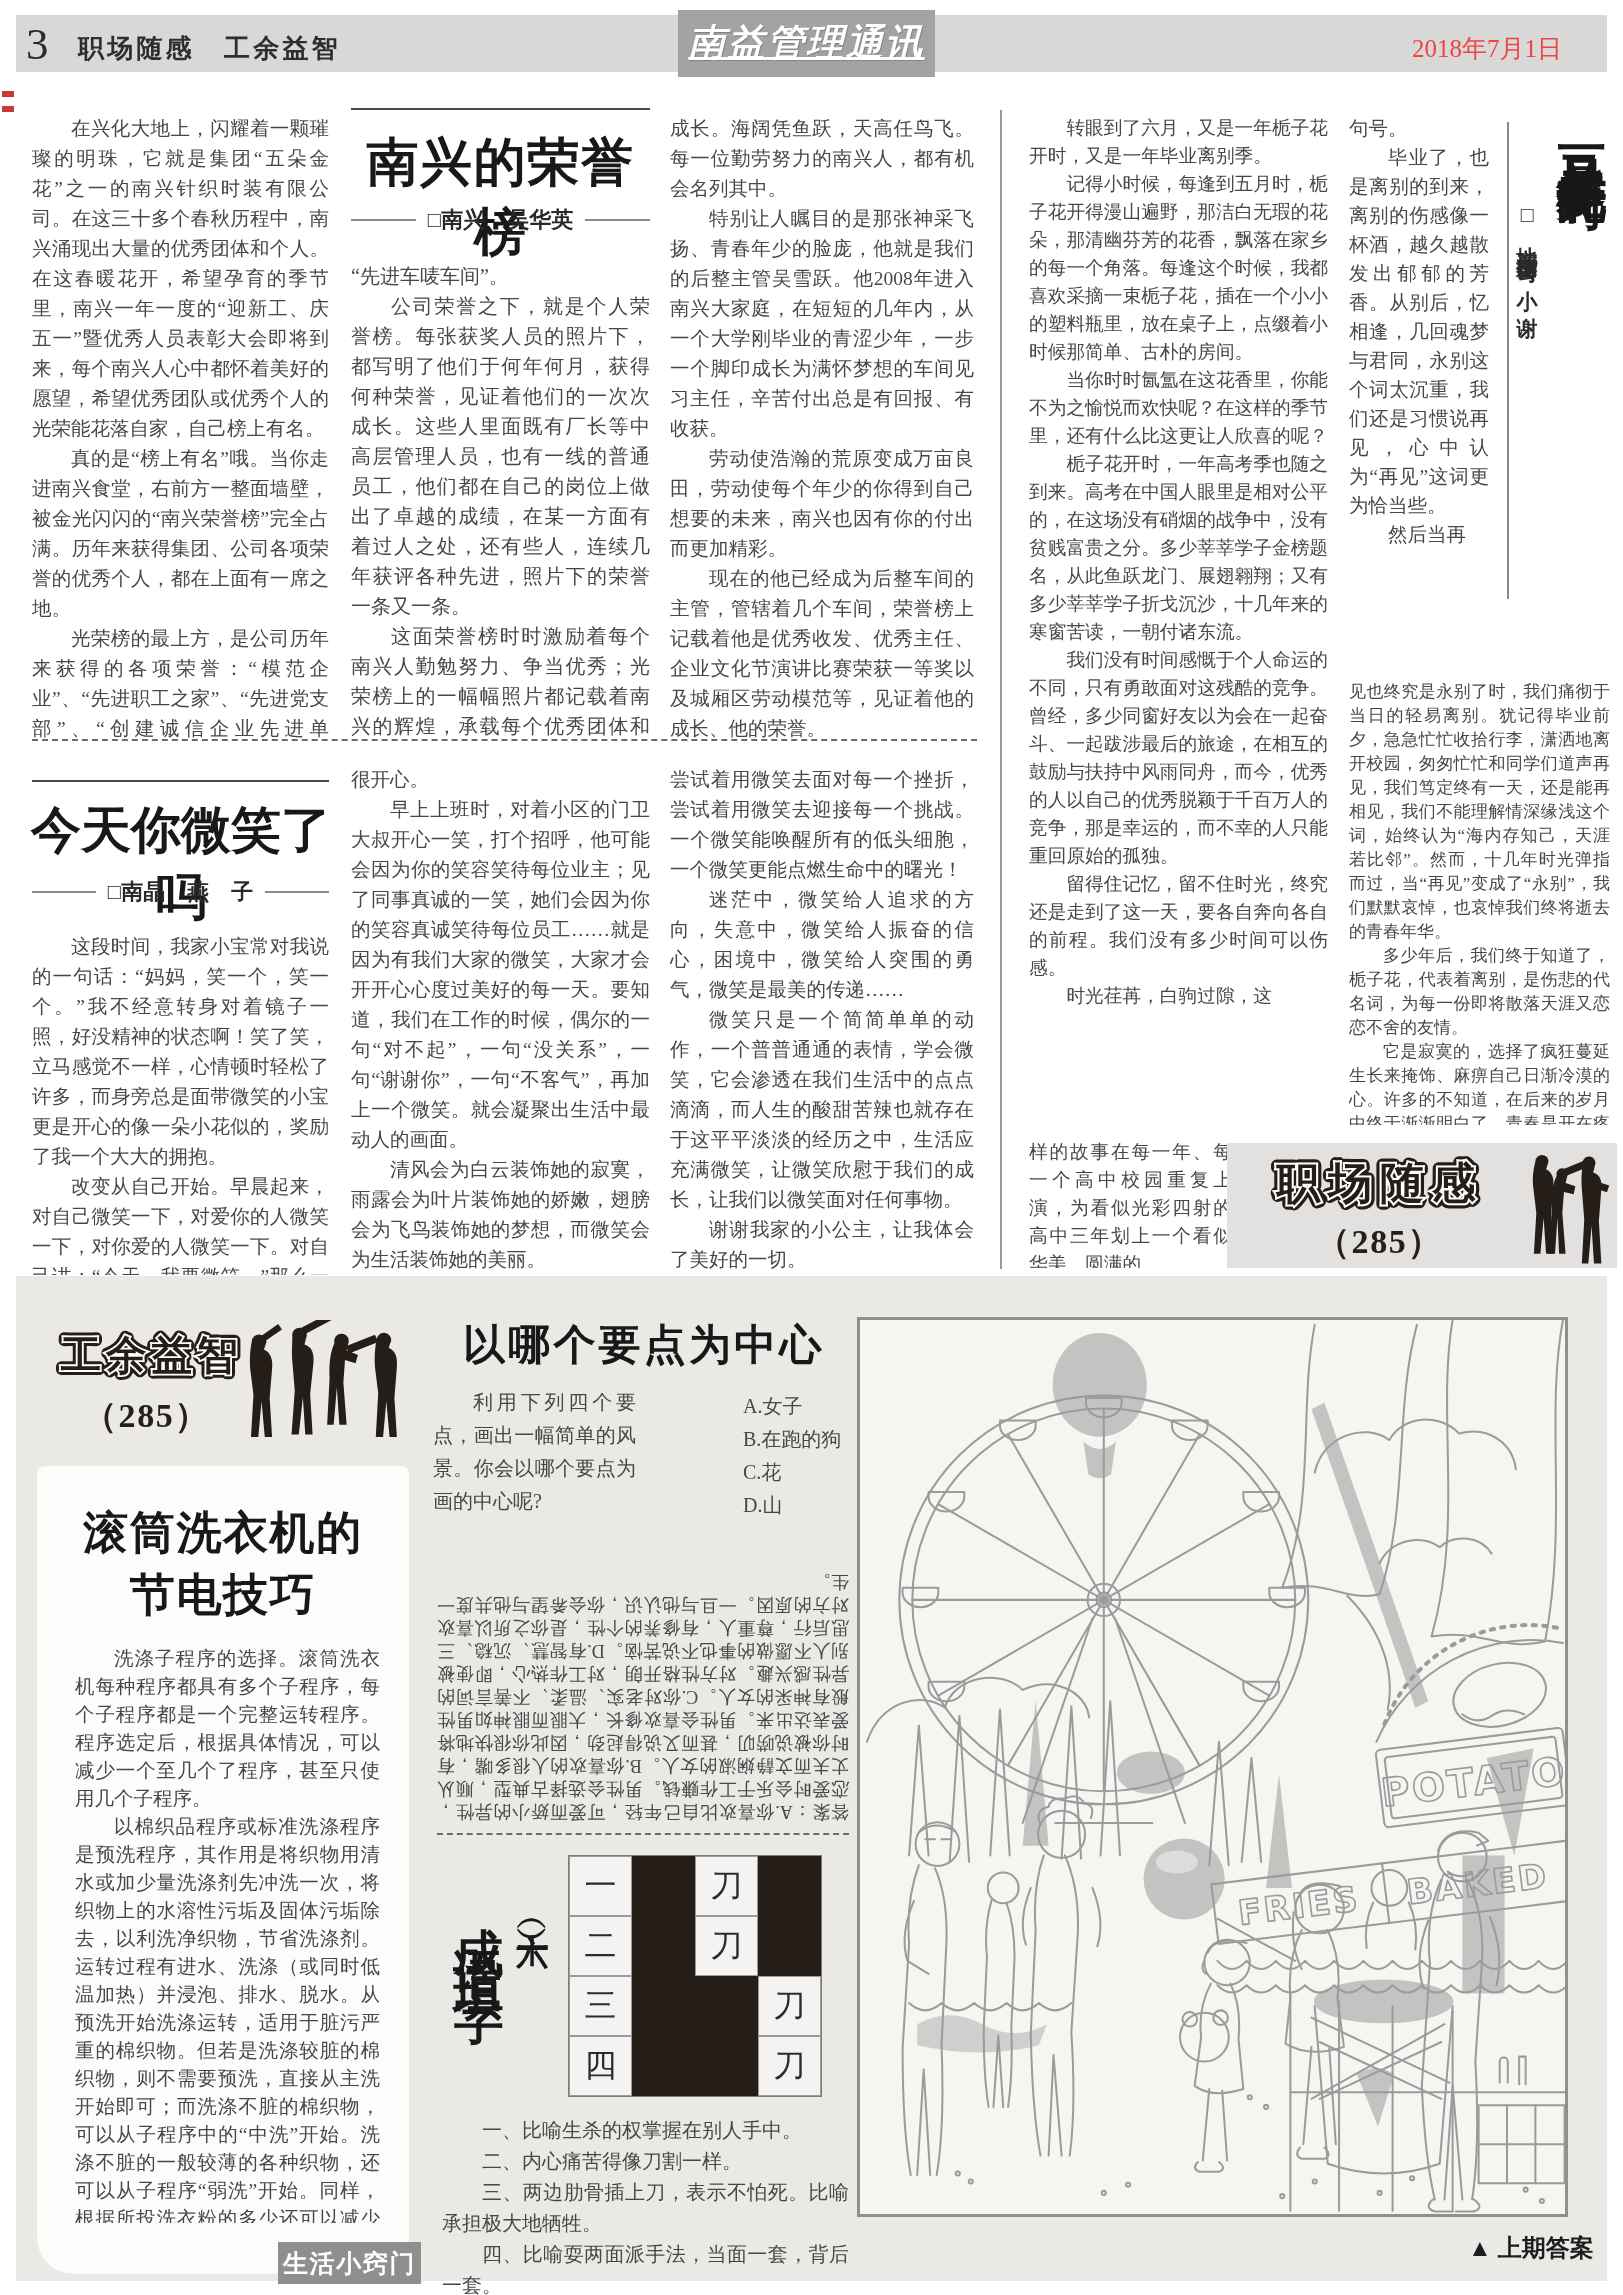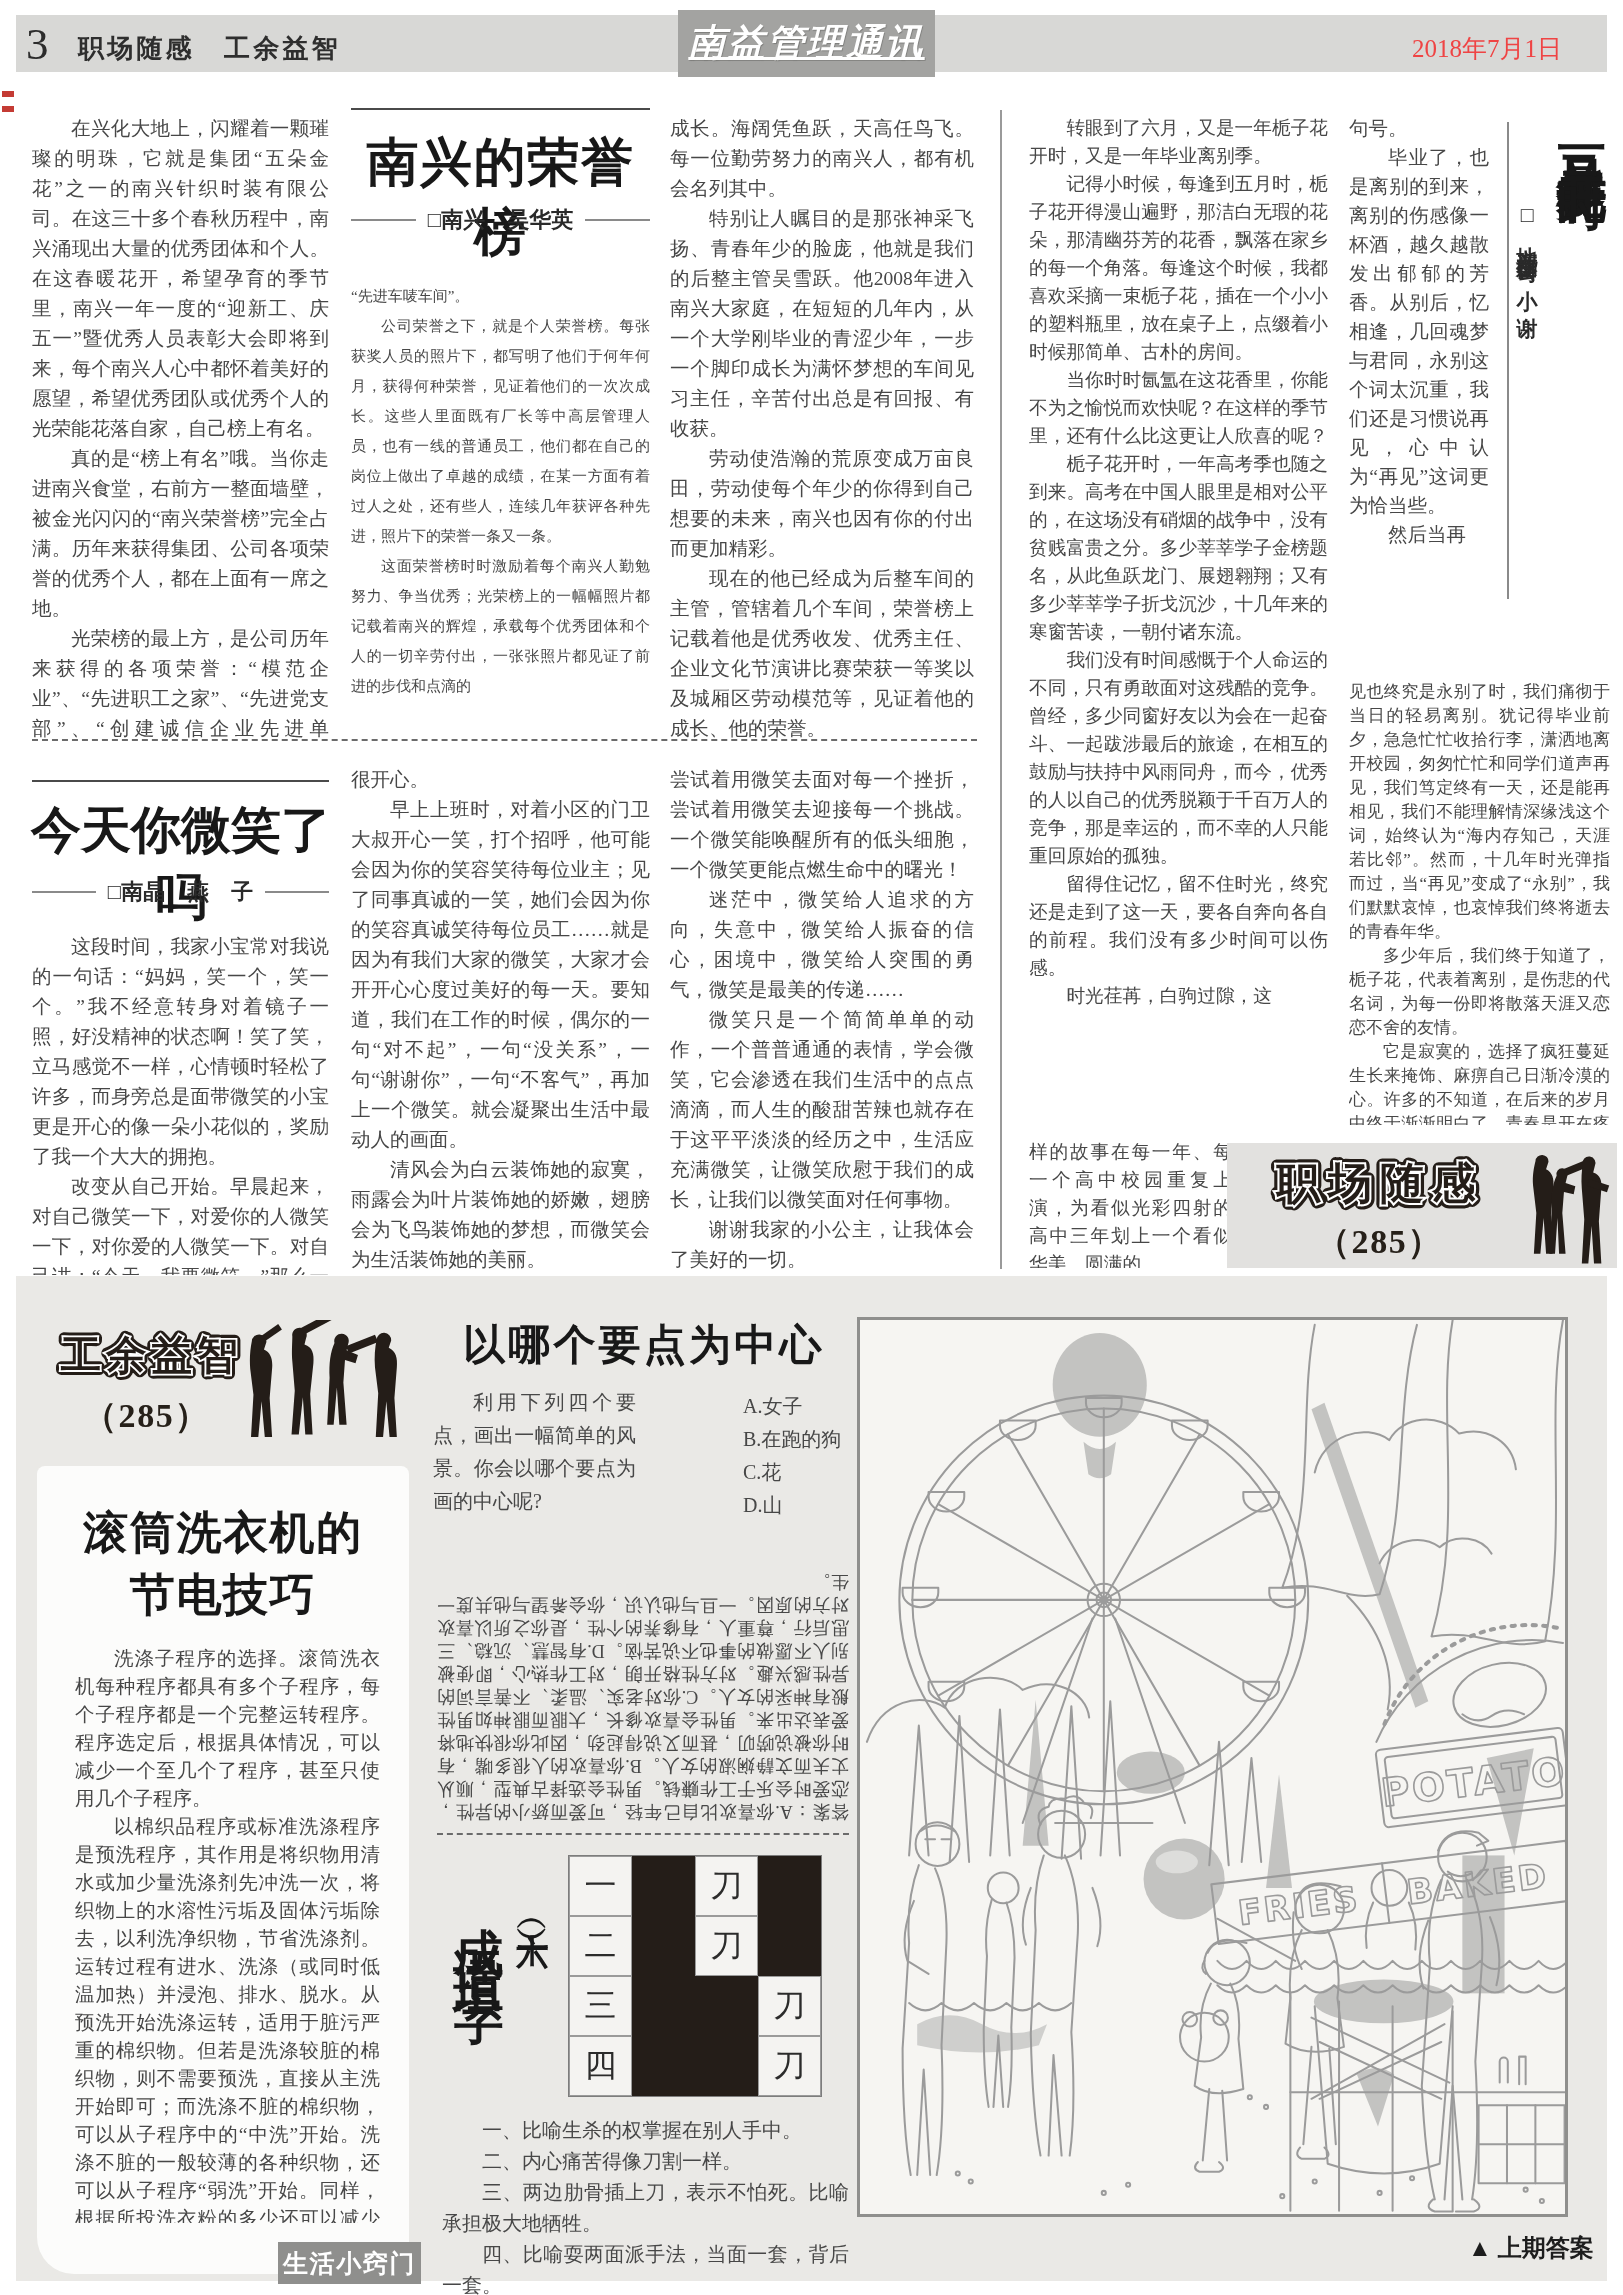--- a/index.html
+++ b/index.html
@@ -46,21 +46,21 @@
     <p>光荣榜的最上方，是公司历年来获得的各项荣誉：“模范企业”、“先进职工之家”、“先进党支部”、“创建诚信企业先进单位”、“纳税大户”、“先进电脑机车间”、“先进缝盘车间”、</p>
   </div>
 
 <div class="abs rule" style="left:351px;top:108px;width:299px;"></div>
 <div class="abs headline" style="left:351px;top:128px;width:299px;font-size:52px;">南兴的荣誉榜</div>
 <div class="abs byline-row" style="left:351px;top:205px;width:299px;">
   <span class="bl"></span>
   <span class="bt">□南兴　吴华英</span>
   <span class="bl"></span>
 </div>
-<div class="abs cn cont clip" style="left:351px;top:261px;width:299px;height:477px;font-size:15px;line-height:30px;margin-top:20px;">
+<div class="abs cn cont clip" style="left:351px;top:261px;width:299px;height:477px;font-size:20px;line-height:30px;">
     <p>“先进车唛车间”。</p>
     <p>公司荣誉之下，就是个人荣誉榜。每张获奖人员的照片下，都写明了他们于何年何月，获得何种荣誉，见证着他们的一次次成长。这些人里面既有厂长等中高层管理人员，也有一线的普通员工，他们都在自己的岗位上做出了卓越的成绩，在某一方面有着过人之处，还有些人，连续几年获评各种先进，照片下的荣誉一条又一条。</p>
     <p>这面荣誉榜时时激励着每个南兴人勤勉努力、争当优秀；光荣榜上的一幅幅照片都记载着南兴的辉煌，承载每个优秀团体和个人的一切辛劳付出，一张张照片都见证了前进的步伐和点滴的</p>
   </div>
 
 <div class="abs cn cont clip" style="left:670px;top:114px;width:304px;height:625px;font-size:19.5px;line-height:30px;">
     <p>成长。海阔凭鱼跃，天高任鸟飞。每一位勤劳努力的南兴人，都有机会名列其中。</p>
     <p>特别让人瞩目的是那张神采飞扬、青春年少的脸庞，他就是我们的后整主管吴雪跃。他2008年进入南兴大家庭，在短短的几年内，从一个大学刚毕业的青涩少年，一步一个脚印成长为满怀梦想的车间见习主任，辛苦付出总是有回报、有收获。</p>
     <p>劳动使浩瀚的荒原变成万亩良田，劳动使每个年少的你得到自己想要的未来，南兴也因有你的付出而更加精彩。</p>
     <p>现在的他已经成为后整车间的主管，管辖着几个车间，荣誉榜上记载着他是优秀收发、优秀主任、企业文化节演讲比赛荣获一等奖以及城厢区劳动模范等，见证着他的成长、他的荣誉。</p>

